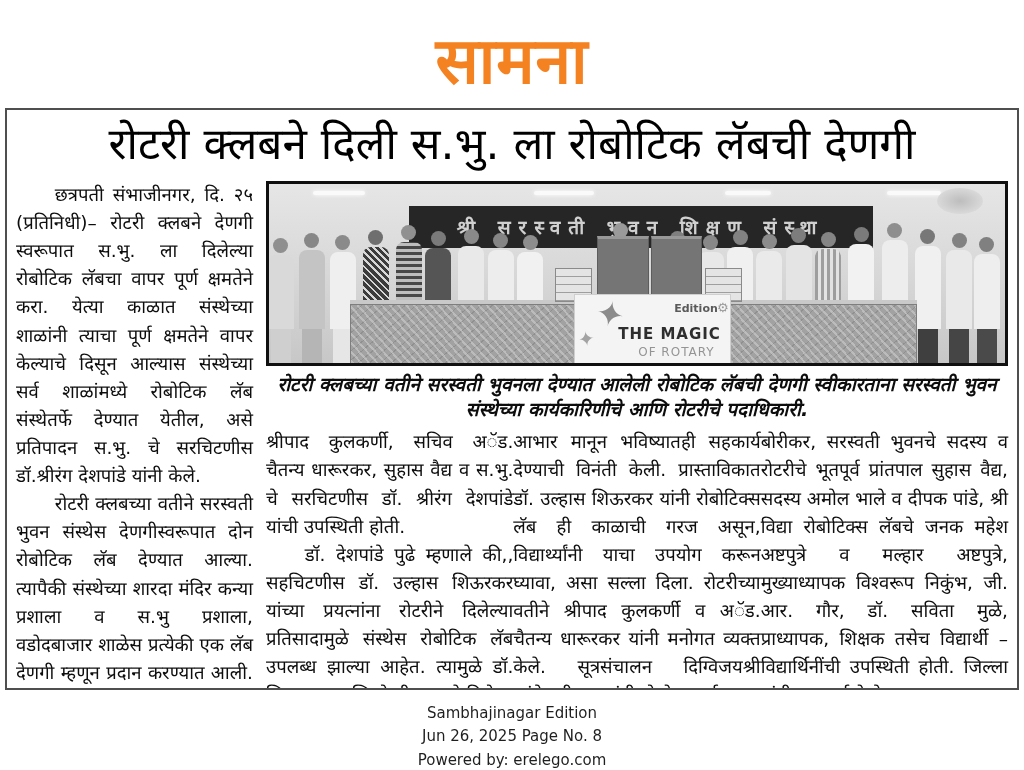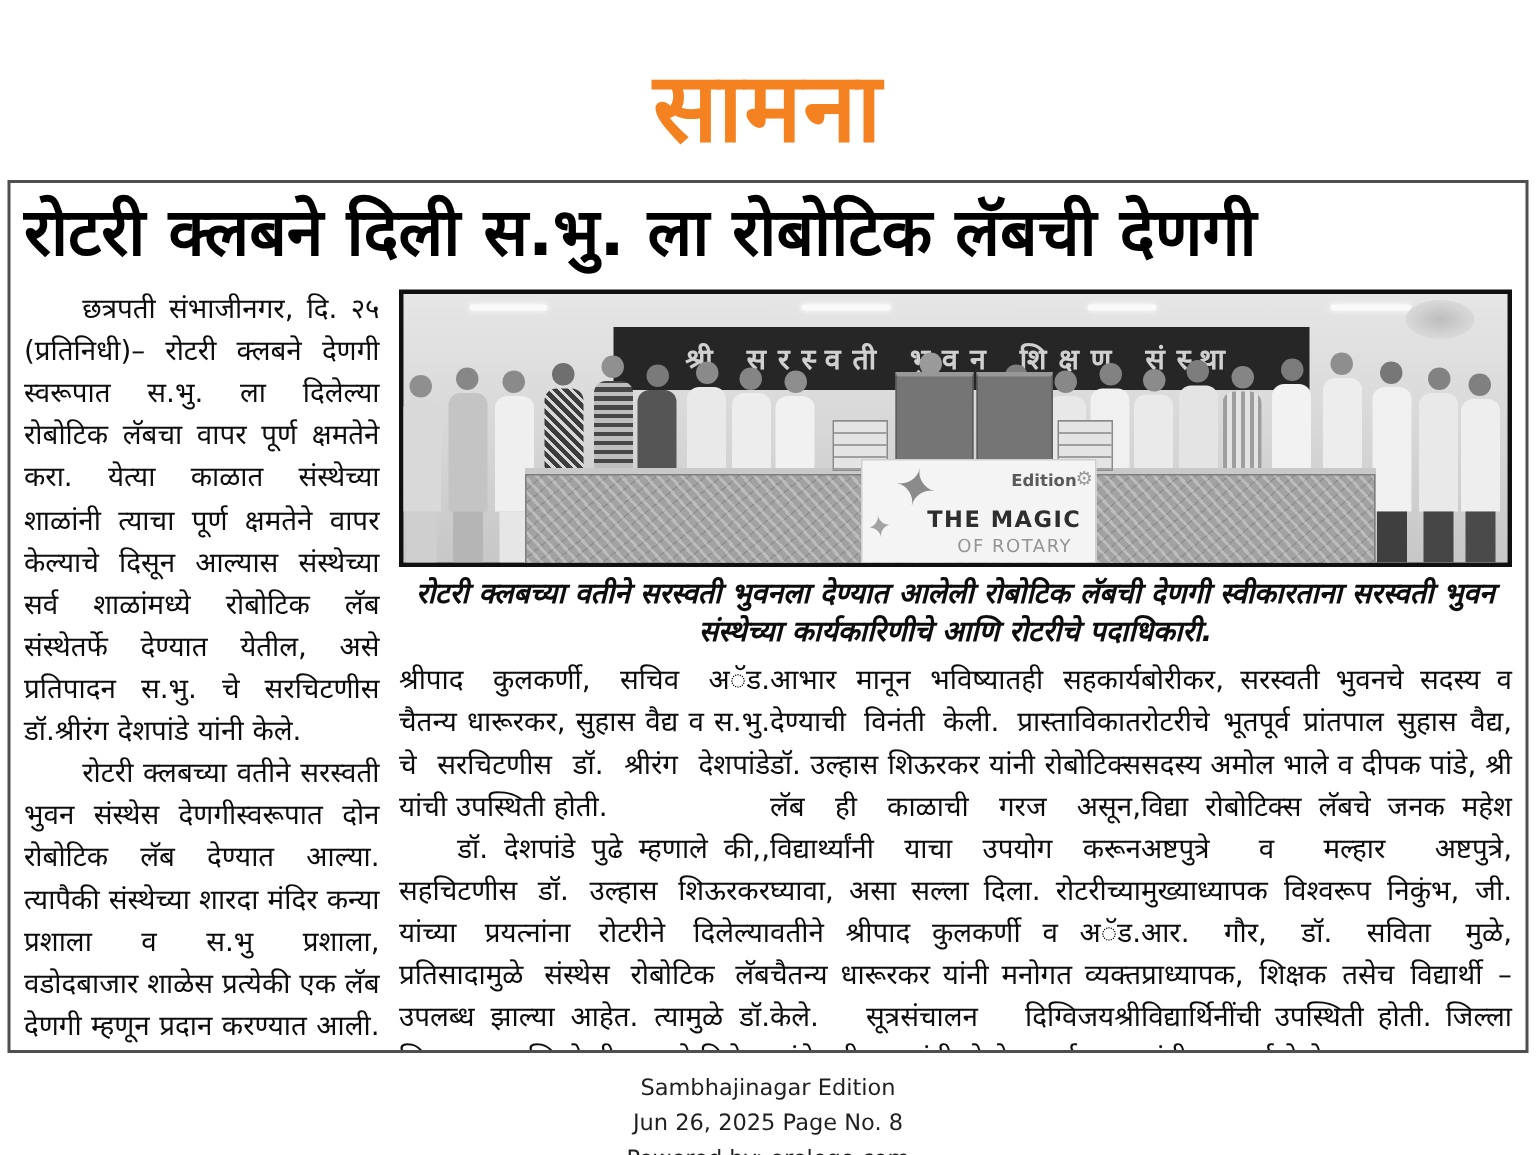--- a/index.html
+++ b/index.html
@@ -7,40 +7,40 @@
   body {
     width:1024px; height:770px; overflow:hidden;
     background:#ffffff;
     font-family:"DejaVu Sans", sans-serif;
     color:#0d0d0d;
   }
   .masthead {
     text-align:center;
     padding-top:23px;
     height:104px;
-    margin-top:12px;
   }
   .masthead-title {
     font-size:64px;
     font-weight:bold;
     color:#f58220;
     line-height:1.2;
     letter-spacing:1px;
   }
   .article-box {
     margin:4px 5px 0 5px;
     border:2px solid #4f4f4f;
     padding:4px 9px 8px 9px;
     height:582px;
     overflow:hidden;
     background:#fff;
   }
   .headline {
     font-size:44px;
-    font-weight:bold;
+    font-weight:normal;
+    text-align:center;
     white-space:nowrap;
     color:#000;
     margin:2px 0 10px 0;
     line-height:1.25;
   }
   .content { display:flex; gap:13px; }
   .col {
     font-size:18.5px;
     line-height:1.52;
     text-align:justify;

